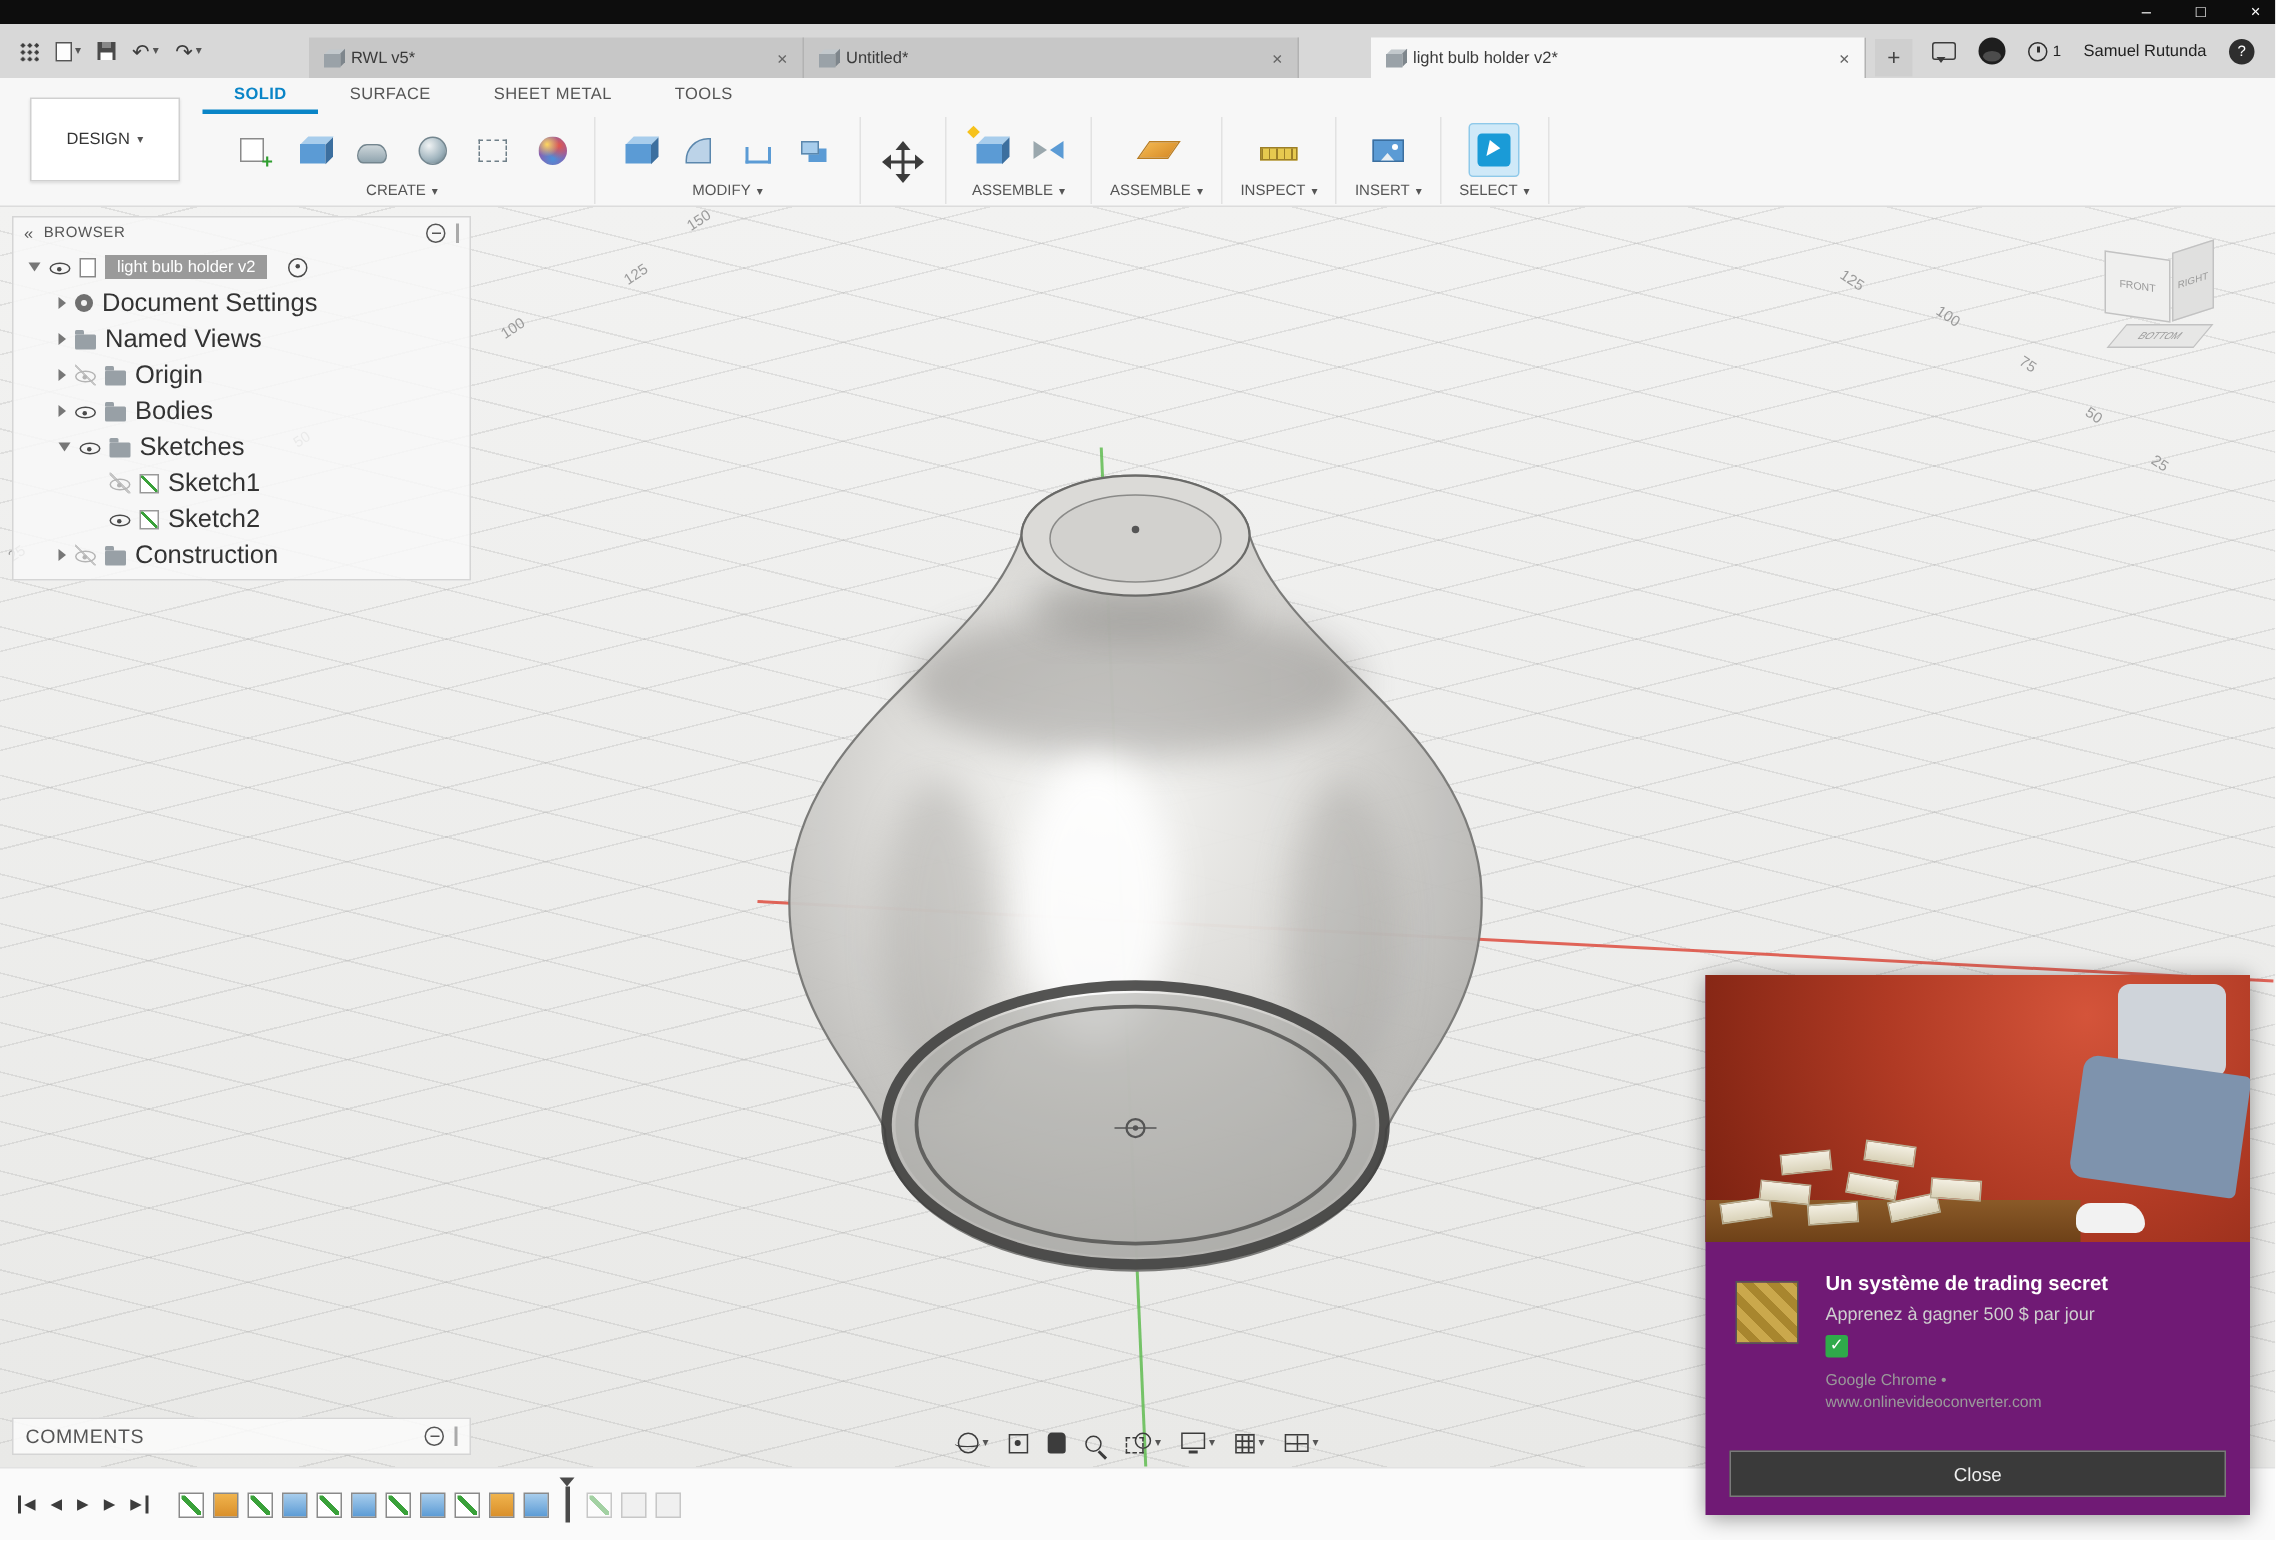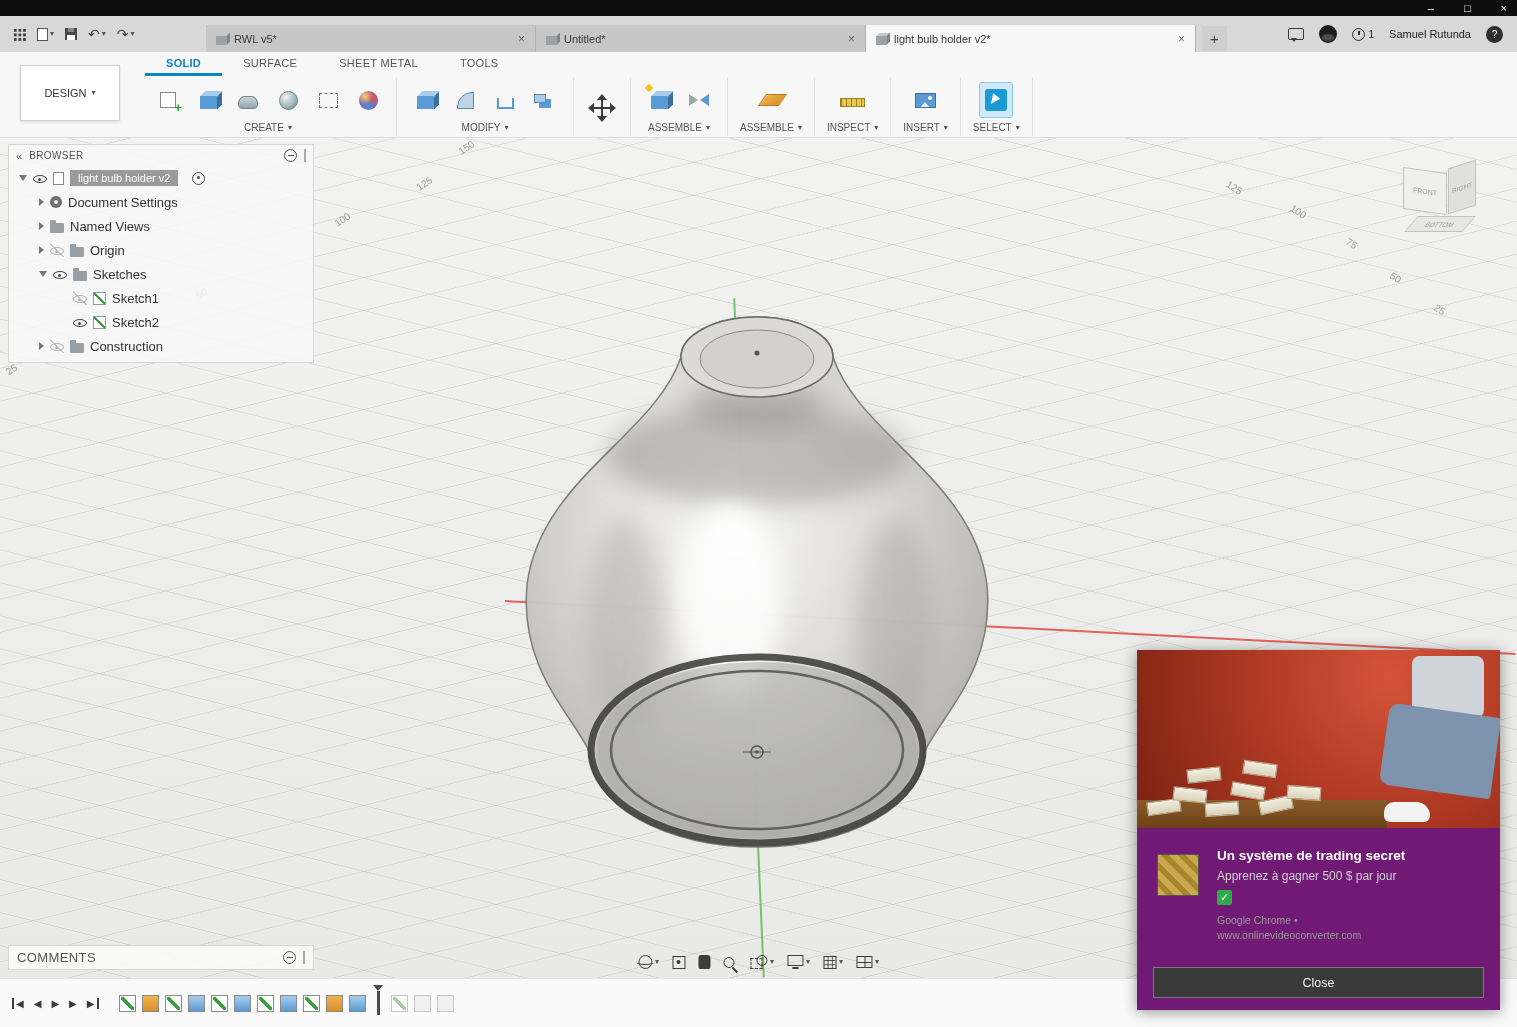--- a/index.html
+++ b/index.html
@@ -19,21 +19,21 @@
   .appgrid { width:13px; height:13px; background-image:radial-gradient(#3c3c3c 1.3px, transparent 1.5px); background-size:4.6px 4.6px; }
   .fileic { width:11px; height:13px; background:#fdfdfd; border:1px solid #555; }
   .saveic { width:12px; height:12px; background:#4a4a4a; position:relative; }
   .saveic::after { content:""; position:absolute; left:2px; bottom:0; width:8px; height:5px; background:#fff; }
   .saveic::before { content:""; position:absolute; left:3px; top:0; width:6px; height:4px; background:#888; }
   .glyph { font-size:14px; color:#3c3c3c; line-height:1; }
   .caret { font-size:8px; color:#555; line-height:1; }
 
   .dtabs { display:flex; align-items:flex-end; height:100%; }
   .dtab { width:330px; height:27px; background:#c7c7c7; border-right:1px solid #b2b2b2; display:flex; align-items:center; padding:0 10px; gap:7px; cursor:pointer; color:#3a3a3a; }
-  .dtab.active { background:#f7f7f7; }
+  .dtab.active { background:#f7f7f7;margin-left:48px; }
   .dtab-label { flex:1; white-space:nowrap; overflow:hidden; font-size:11px; }
   .dtab-close { color:#666; font-size:12px; cursor:pointer; }
   .minicube { width:11px; height:9px; background:#9aa2a8; position:relative; margin-top:3px; }
   .minicube::before { content:""; position:absolute; left:2px; top:-3px; width:11px; height:3px; background:#c2c8cc; transform:skewX(-45deg); }
   .minicube::after { content:""; position:absolute; right:-3px; top:-1.5px; width:3px; height:9px; background:#7e868c; transform:skewY(-45deg); }
   .newtab { width:25px; height:25px; margin:0 0 1px 6px; background:#cfcfcf; display:flex; align-items:center; justify-content:center; font-size:15px; color:#444; cursor:pointer; }
 
   .acct { margin-left:auto; display:flex; align-items:center; gap:15px; padding-right:14px; }
   .bubble { width:16px; height:12px; border:1.5px solid #3c3c3c; border-radius:2px; position:relative; }
   .bubble::after { content:""; position:absolute; left:2px; bottom:-6px; border:3px solid transparent; border-top:4px solid #3c3c3c; }
@@ -42,21 +42,21 @@
   .clockwrap { display:flex; align-items:center; gap:3px; cursor:pointer; }
   .clockic { width:13px; height:13px; border:1.5px solid #2e2e2e; border-radius:50%; position:relative; }
   .clockic::after { content:""; position:absolute; left:5px; top:2px; width:1.5px; height:4px; background:#2e2e2e; }
   .count { font-size:10px; color:#222; }
   .uname { font-size:11px; color:#222; cursor:pointer; }
   .help { width:17px; height:17px; border-radius:50%; background:#2e2e2e; color:#fff; text-align:center; line-height:17px; font-size:10px; cursor:pointer; }
 
   
   .ribbon { position:absolute; top:52px; left:0; right:0; height:86px; background:#f7f7f7; border-bottom:1px solid #dcdcdc; z-index:38; }
   .design-btn { position:absolute; left:20px; top:13px; width:100px; height:56px; background:#fff; border:1px solid #d0d0d0; box-shadow:0 1px 2px rgba(0,0,0,.12); display:flex; align-items:center; justify-content:center; gap:5px; font-size:11px; color:#333; cursor:pointer; }
-  .rtabs { position:absolute; left:145px; top:0; height:24px; display:flex; }
+  .rtabs { position:absolute; left:135px; top:0; height:24px; display:flex; }
   .rtab { padding:0 21px; line-height:23px; font-size:11px; color:#555; letter-spacing:.3px; cursor:pointer; }
   .rtab.active { color:#0a85c7; border-bottom:3px solid #0a85c7; font-weight:bold; }
   .rgroups { position:absolute; left:140px; top:26px; height:58px; display:flex; }
   .grp { display:flex; flex-direction:column; align-items:center; padding:2px 12px 0; border-right:1px solid #e2e2e2; }
   .grp.nolabel { justify-content:center; }
   .grp-icons { display:flex; align-items:center; gap:8px; height:40px; }
   .grp-label { display:flex; align-items:center; gap:4px; font-size:10px; color:#555; cursor:pointer; margin-top:2px; }
   .ic { width:32px; height:34px; display:flex; align-items:center; justify-content:center; cursor:pointer; border-radius:2px; position:relative; }
   .ic.active-tool { background:#cfe9f8; outline:1px solid #8ec9ea; }
 
@@ -113,21 +113,21 @@
   
   .browser { position:absolute; left:8px; top:6px; width:306px; background:rgba(248,248,248,.85); border:1px solid #d5d5d5; z-index:20; padding-bottom:4px; }
   .b-header { height:21px; display:flex; align-items:center; padding:0 7px; gap:7px; color:#555; }
   .b-collapse { font-size:11px; color:#555; cursor:pointer; }
   .b-title { font-size:10px; letter-spacing:.4px; color:#555; }
   .spacer { flex:1; }
   .minuscircle { width:13px; height:13px; border:1.3px solid #555; border-radius:50%; position:relative; cursor:pointer; }
   .minuscircle::after { content:""; position:absolute; left:2.5px; top:4.6px; width:6px; height:1.5px; background:#555; }
   .grip { width:2px; height:13px; background:#aaa; }
   .b-row { display:flex; align-items:center; height:24px; gap:6px; padding-left:10px; cursor:pointer; }
-  .b-row .label { font-size:13px; color:#333; }
+  .b-row .label { font-size:17px; color:#333; }
   .b-root .label { background:#9a9a9a; color:#fff; padding:2px 8px; font-size:11px; }
   .pl1 { padding-left:30px; }
   .pl2 { padding-left:64px; }
   .tri { width:0; height:0; border-left:5px solid #777; border-top:4.5px solid transparent; border-bottom:4.5px solid transparent; cursor:pointer; }
   .tri.exp { border-left:4.5px solid transparent; border-right:4.5px solid transparent; border-top:6px solid #777; border-bottom:none; }
   .eye { width:14px; height:14px; position:relative; display:inline-block; cursor:pointer; }
   .eye::before { content:""; position:absolute; left:0; top:4px; width:12px; height:6px; border:1.2px solid #4a4a4a; border-radius:50%; }
   .eye::after { content:""; position:absolute; left:5px; top:6.8px; width:3px; height:3px; border-radius:50%; background:#4a4a4a; }
   .eye.off { opacity:.38; background:linear-gradient(45deg,transparent 45%,#777 45% 53%,transparent 53%); }
   .folder { width:14px; height:10px; background:#98a0a6; border-radius:1px; position:relative; margin-top:3px; }
@@ -493,20 +493,26 @@
         <span class="folder"></span>
         <span class="label">Named Views</span>
       </div>
       <div class="b-row pl1">
         <span class="tri"></span>
         <span class="eye off"></span>
         <span class="folder"></span>
         <span class="label">Origin</span>
       </div>
       <div class="b-row pl1">
+        <span class="tri"></span>
+        <span class="eye"></span>
+        <span class="folder"></span>
+        <span class="label">Bodies</span>
+      </div>
+      <div class="b-row pl1">
         <span class="tri exp"></span>
         <span class="eye"></span>
         <span class="folder"></span>
         <span class="label">Sketches</span>
       </div>
       <div class="b-row pl2">
         <span class="eye off"></span>
         <span class="sk-ic"></span>
         <span class="label">Sketch1</span>
       </div>

